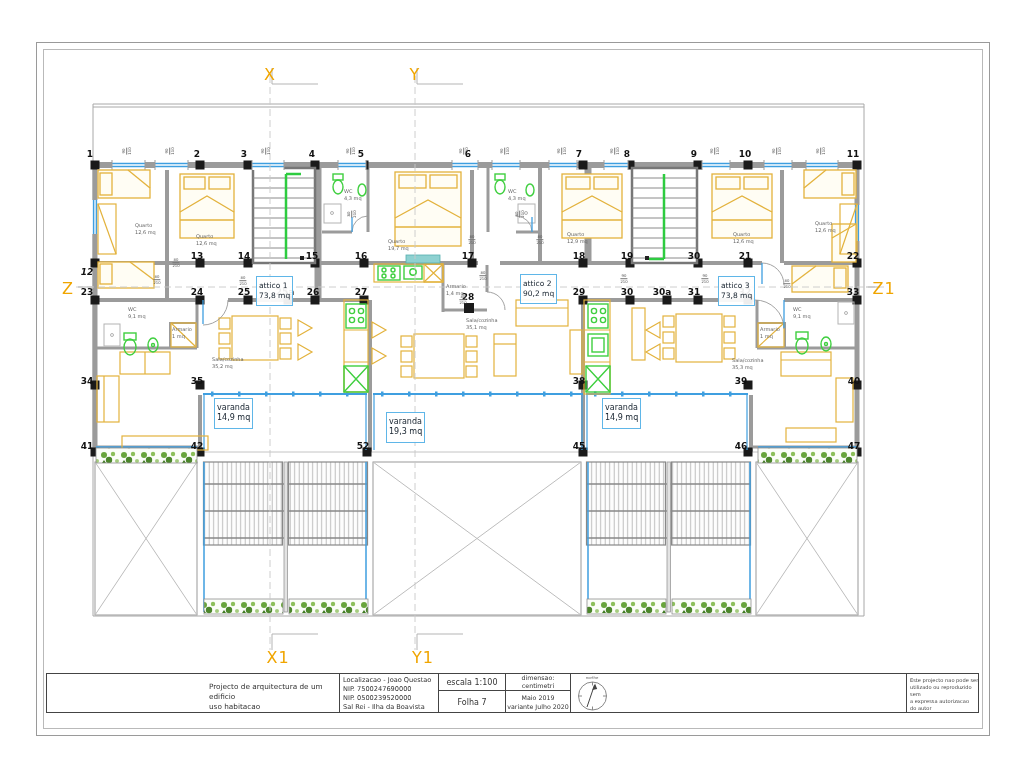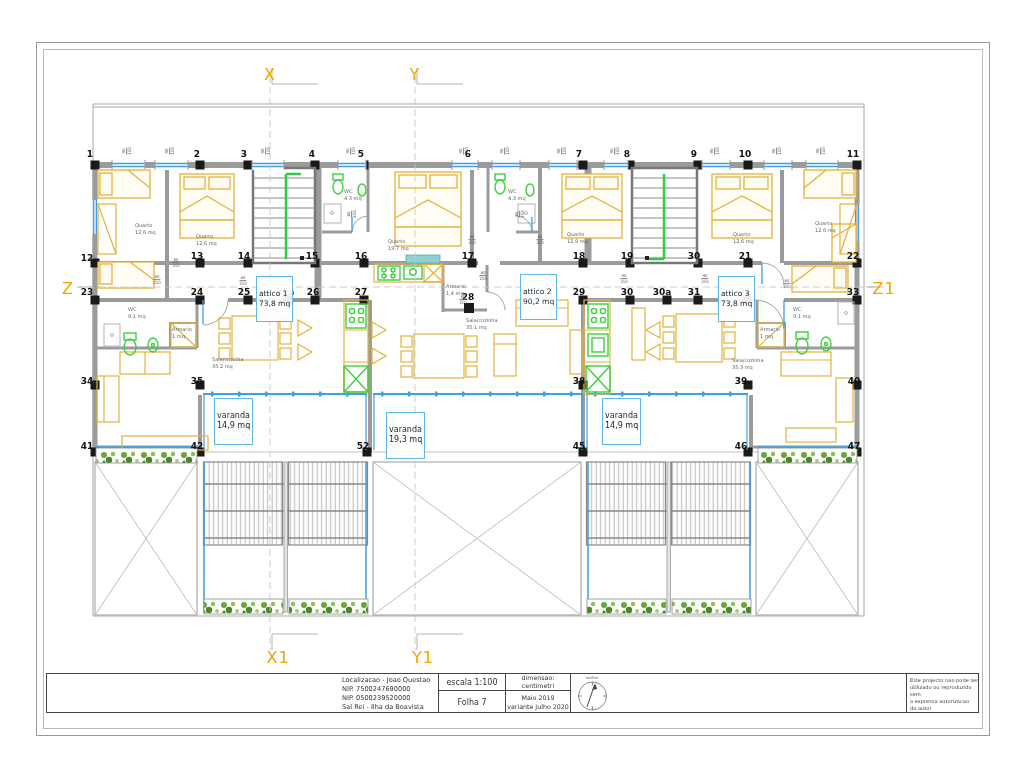--- a/index.html
+++ b/index.html
@@ -6,21 +6,21 @@
   .sheet{position:relative;width:1024px;height:768px;background:#fff;overflow:hidden;
          font-family:"DejaVu Sans",sans-serif;color:#222;}
   .frame-outer{position:absolute;left:36px;top:42px;width:952px;height:692px;border:1.5px solid #9a9a9a;}
   .frame-inner{position:absolute;left:43px;top:49px;width:938px;height:678px;border:1px solid #b9b9b9;}
   .canvas{position:absolute;inset:0;}
   svg{position:absolute;left:0;top:0;}
   #overlay{position:absolute;inset:0;pointer-events:none;}
   .grid-num{position:absolute;transform:translate(-50%,-50%);font-size:9px;font-weight:bold;color:#111;white-space:nowrap;}
   .room-label{position:absolute;font-size:5px;line-height:1.3;color:#666;white-space:pre;}
   .axis-label{position:absolute;transform:translate(-50%,-50%);font-size:16px;color:var(--axis,#f0a500);letter-spacing:1px;}
-  .box-label{position:absolute;border:1px solid var(--boxborder,#5fb6e8);background:rgba(255,255,255,.92);padding:12px 2px;color:#16222e;}
+  .box-label{position:absolute;border:1px solid var(--boxborder,#5fb6e8);background:rgba(255,255,255,.92);padding:4px 2px;color:#16222e;}
   .box-label.attico{font-size:7.5px;line-height:1.3;}
   .box-label.varanda{font-size:8px;line-height:1.3;}
   .dim{position:absolute;transform:translate(-50%,-50%);font-size:3.8px;line-height:1;color:#555;text-align:center;}
   .dim .bar{border-top:0.6px solid #777;margin:0.5px 0;}
   .dim.rot{transform:translate(-50%,-50%) rotate(-90deg);}
   .smudge{position:absolute;background:#c4c4c4;opacity:.4;filter:blur(1.5px);border-radius:2px;}
   
   .tblock{position:absolute;left:46px;top:673px;width:933px;height:40px;border:1.2px solid #444;box-sizing:border-box;background:#fff;}
   .cell{position:absolute;top:0;height:100%;border-left:1px solid #444;box-sizing:border-box;}
   .cell:first-child{border-left:none;}
@@ -429,21 +429,21 @@
         <div class="grid-num" style="left: 197px; top: 154px;">2</div>
         <div class="grid-num" style="left: 244px; top: 154px;">3</div>
         <div class="grid-num" style="left: 312px; top: 154px;">4</div>
         <div class="grid-num" style="left: 361px; top: 154px;">5</div>
         <div class="grid-num" style="left: 468px; top: 154px;">6</div>
         <div class="grid-num" style="left: 579px; top: 154px;">7</div>
         <div class="grid-num" style="left: 627px; top: 154px;">8</div>
         <div class="grid-num" style="left: 694px; top: 154px;">9</div>
         <div class="grid-num" style="left: 745px; top: 154px;">10</div>
         <div class="grid-num" style="left: 853px; top: 154px;">11</div>
-        <div class="grid-num" style="left: 87px; top: 258px;">12</div>
+        <div class="grid-num" style="left: 87px; top: 272px; font-style: italic;">12</div>
         <div class="grid-num" style="left: 197px; top: 256px;">13</div>
         <div class="grid-num" style="left: 244px; top: 256px;">14</div>
         <div class="grid-num" style="left: 312px; top: 256px;">15</div>
         <div class="grid-num" style="left: 361px; top: 256px;">16</div>
         <div class="grid-num" style="left: 468px; top: 256px;">17</div>
         <div class="grid-num" style="left: 579px; top: 256px;">18</div>
         <div class="grid-num" style="left: 627px; top: 256px;">19</div>
         <div class="grid-num" style="left: 694px; top: 256px;">30</div>
         <div class="grid-num" style="left: 745px; top: 256px;">21</div>
         <div class="grid-num" style="left: 853px; top: 256px;">22</div>
@@ -648,20 +648,24 @@
           <div class="bar"></div>
           <div>110</div>
         </div>
       </div>
   </div>
 
   <div class="smudge" style="left:62px;top:696px;width:120px;height:11px;"></div>
   <div class="smudge" style="left:852px;top:691px;width:42px;height:10px;"></div>
 
   <div class="tblock">
+    <div class="cell" style="left:157px;width:135px;">
+      <div class="pdesc">Projecto de arquitectura de um edificio
+uso habitacao</div>
+    </div>
     <div class="cell" style="left:292px;width:99px;">
       <div class="loc">Localizacao - Joao Questao
 NIP. 7500247690000
 NIP. 0500239520000
 Sal Rei - Ilha da Boavista</div>
     </div>
     <div class="cell" style="left:391px;width:67px;">
       <div class="half top f8">escala 1:100</div>
       <div class="half bot f8">Folha 7</div>
     </div>

